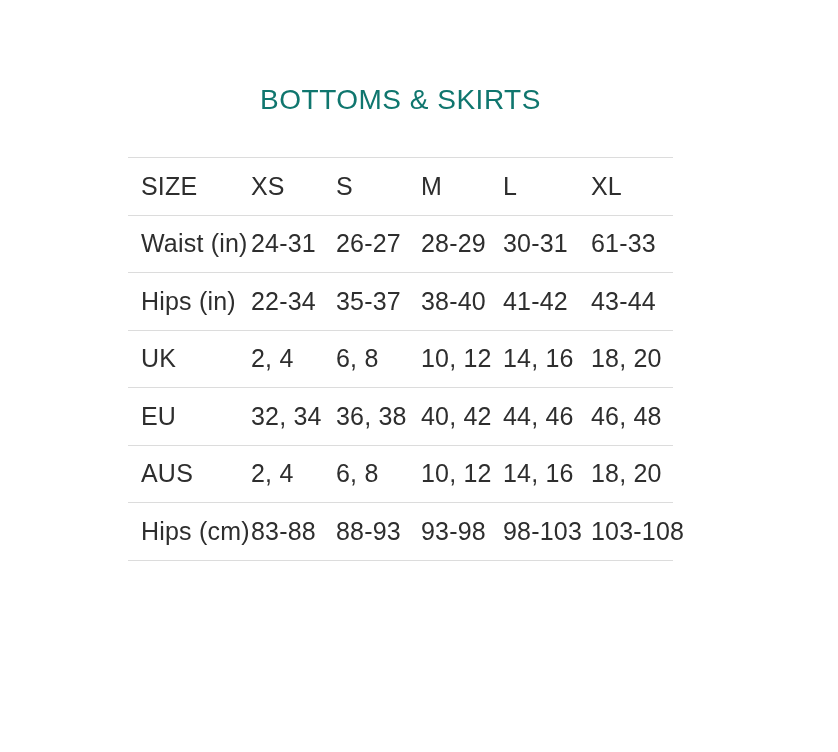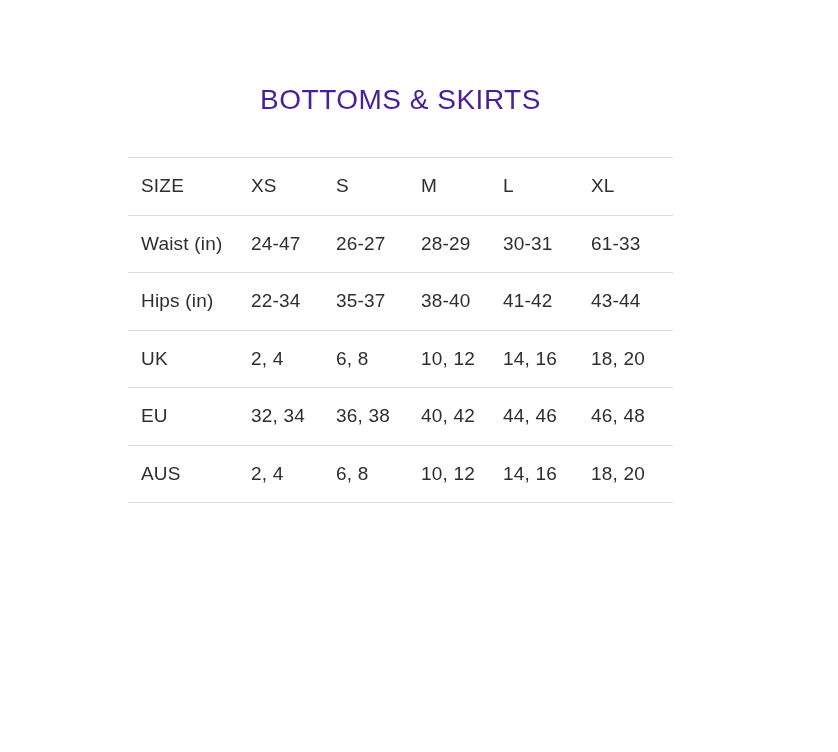--- a/index.html
+++ b/index.html
@@ -16,40 +16,40 @@
   }
   .page-title {
     position: absolute;
     left: 128px;
     top: 66px;
     width: 545px;
     text-align: center;
     font-size: 28px;
     font-weight: 400;
     letter-spacing: 0.5px;
-    color: #4c1d95;
+    color: #0f766e;
     line-height: 30px;
     white-space: nowrap;
   }
   .size-table {
     position: absolute;
     left: 128px;
     top: 157px;
     width: 545px;
     border-bottom: 1px solid #dcdcdc;
   }
   .row {
     display: grid;
     grid-template-columns: 110px 85px 85px 82px 88px 1fr;
     align-items: center;
     box-sizing: border-box;
     padding-left: 13px;
     height: 57.5px;
     border-top: 1px solid #dcdcdc;
-    font-size: 19px;
+    font-size: 25px;
     font-weight: 400;
     letter-spacing: 0.2px;
     color: #2e2e2e;
   }
   .cell {
     white-space: nowrap;
   }
 </style>
 </head>
 <body>
@@ -63,21 +63,21 @@
     <span class="cell">XS</span>
     <span class="cell">S</span>
     <span class="cell">M</span>
     <span class="cell">L</span>
     <span class="cell">XL</span>
   </div>
 
 
   <div class="row">
     <span class="cell">Waist (in)</span>
-    <span class="cell">24-47</span>
+    <span class="cell">24-31</span>
     <span class="cell">26-27</span>
     <span class="cell">28-29</span>
     <span class="cell">30-31</span>
     <span class="cell">61-33</span>
   </div>
 
   <div class="row">
     <span class="cell">Hips (in)</span>
     <span class="cell">22-34</span>
     <span class="cell">35-37</span>
@@ -107,14 +107,22 @@
   <div class="row">
     <span class="cell">AUS</span>
     <span class="cell">2, 4</span>
     <span class="cell">6, 8</span>
     <span class="cell">10, 12</span>
     <span class="cell">14, 16</span>
     <span class="cell">18, 20</span>
   </div>
 
 
+  <div class="row">
+    <span class="cell">Hips (cm)</span>
+    <span class="cell">83-88</span>
+    <span class="cell">88-93</span>
+    <span class="cell">93-98</span>
+    <span class="cell">98-103</span>
+    <span class="cell">103-108</span>
+  </div>
 
 </div>
 
 </body></html>

